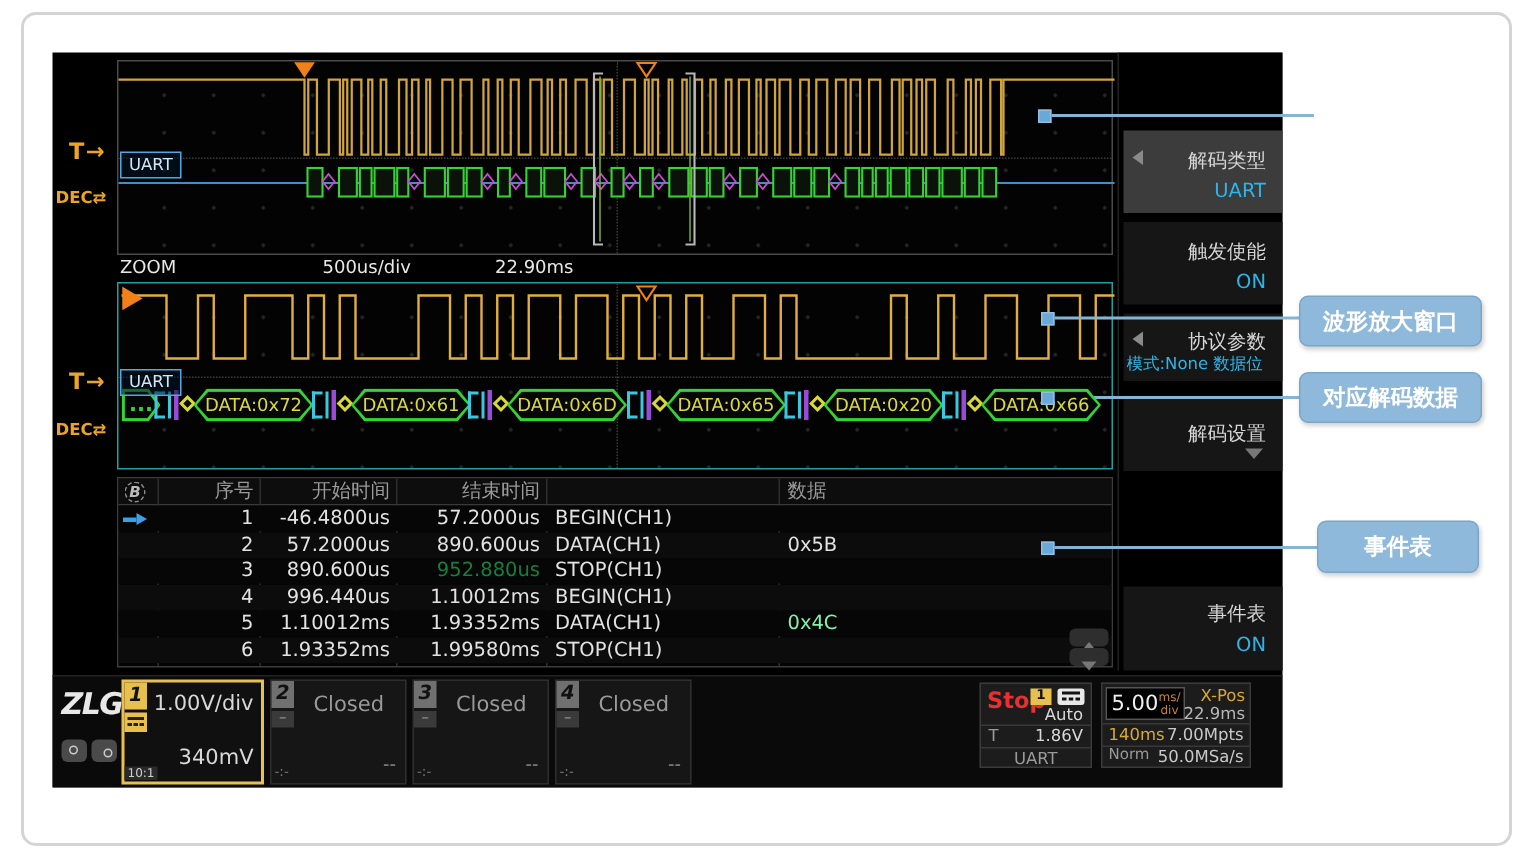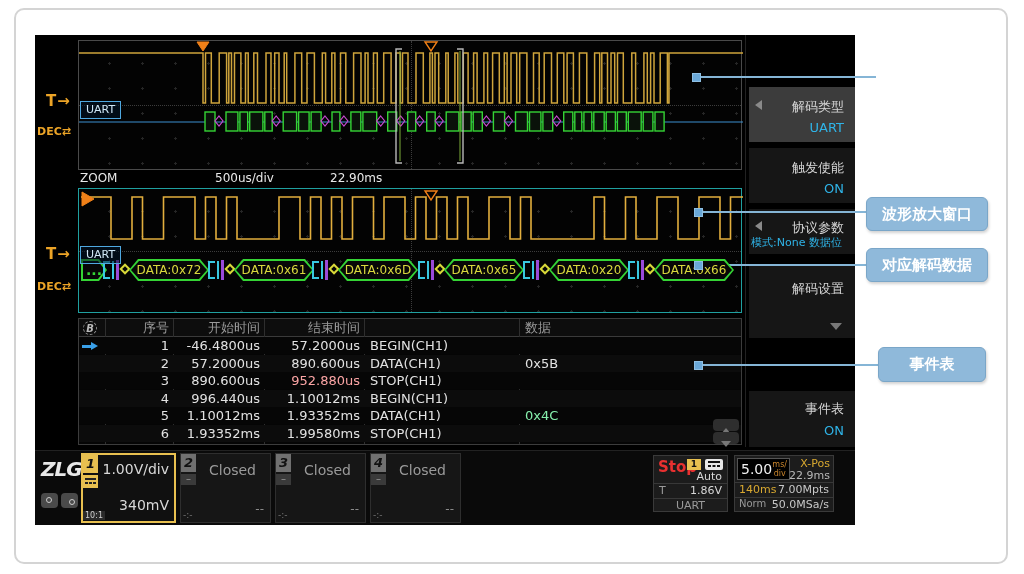--- a/index.html
+++ b/index.html
@@ -319,21 +319,21 @@
           <div class="et-cell c1" style="color: rgb(226, 226, 226);">2</div>
           <div class="et-cell c2" style="color: rgb(226, 226, 226);">57.2000us</div>
           <div class="et-cell c3" style="color: rgb(226, 226, 226);">890.600us</div>
           <div class="et-cell c4" style="color: rgb(226, 226, 226);">DATA(CH1)</div>
           <div class="et-cell c5" style="color: rgb(226, 226, 226);">0x5B</div>
         </div>
         <div class="et-row" style="top: 53.2px; background: rgb(6, 6, 6);">
           <div class="et-cell c0" style="color: rgb(226, 226, 226);"></div>
           <div class="et-cell c1" style="color: rgb(226, 226, 226);">3</div>
           <div class="et-cell c2" style="color: rgb(226, 226, 226);">890.600us</div>
-          <div class="et-cell c3" style="color: #fca5a5;">952.880us</div>
+          <div class="et-cell c3" style="color: #15803d;">952.880us</div>
           <div class="et-cell c4" style="color: rgb(226, 226, 226);">STOP(CH1)</div>
           <div class="et-cell c5" style="color: rgb(226, 226, 226);"></div>
         </div>
         <div class="et-row" style="top: 70.8px; background: rgb(12, 12, 12);">
           <div class="et-cell c0" style="color: rgb(226, 226, 226);"></div>
           <div class="et-cell c1" style="color: rgb(226, 226, 226);">4</div>
           <div class="et-cell c2" style="color: rgb(226, 226, 226);">996.440us</div>
           <div class="et-cell c3" style="color: rgb(226, 226, 226);">1.10012ms</div>
           <div class="et-cell c4" style="color: rgb(226, 226, 226);">BEGIN(CH1)</div>
           <div class="et-cell c5" style="color: rgb(226, 226, 226);"></div>
@@ -372,21 +372,21 @@
         <span class="sb-label" style="top:11px;">触发使能</span>
         <span class="sb-value" style="top:33px;">ON</span>
       </div>
 
       <div class="sb-item" style="top:174px; height:45px;">
         <span class="sb-arrow" style="top:12px;"></span>
         <span class="sb-label" style="top:10px;">协议参数</span>
         <span class="sb-sub">模式:None 数据位</span>
       </div>
 
-      <div class="sb-item" style="top:231px; height:72px;">
+      <div class="sb-item" style="top:231px; height:48px;">
         <span class="sb-label" style="top:14px;">解码设置</span>
         <span class="sb-drop"></span>
       </div>
 
 
       <div class="sb-item" style="top:356px; height:56px;">
         <span class="sb-label" style="top:9px;">事件表</span>
         <span class="sb-value" style="top:32px;">ON</span>
       </div>
     </div>

